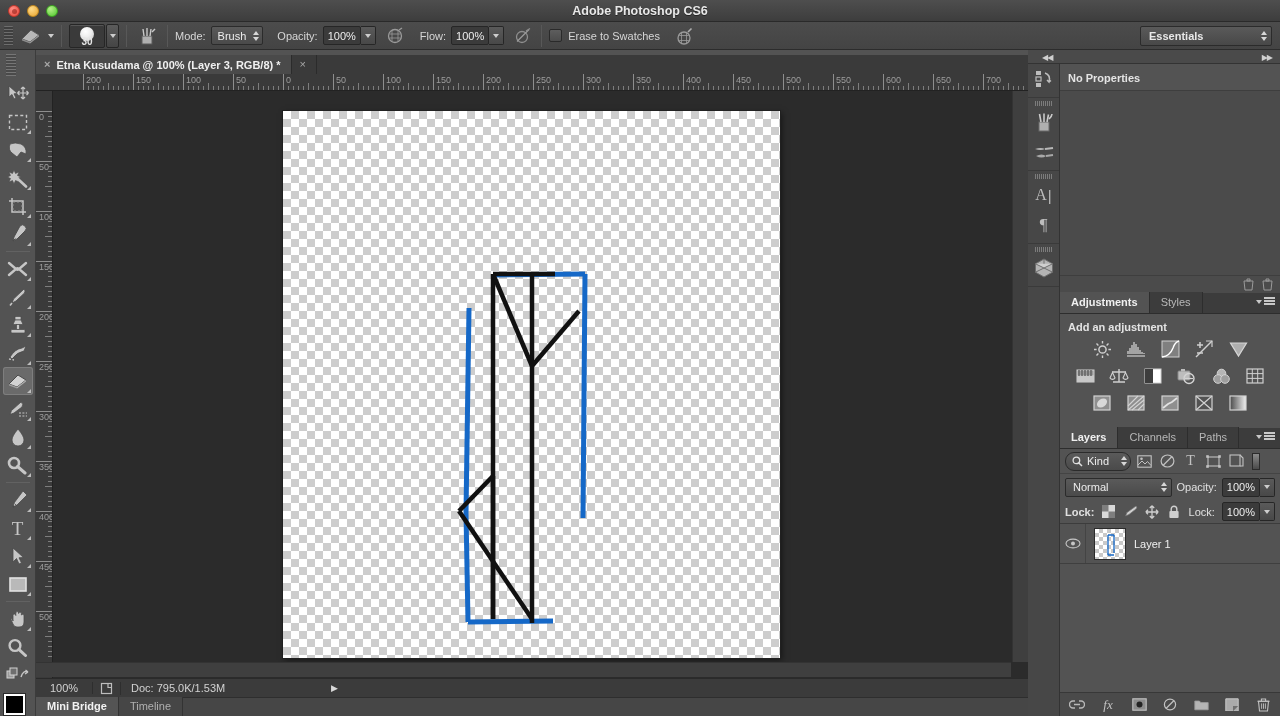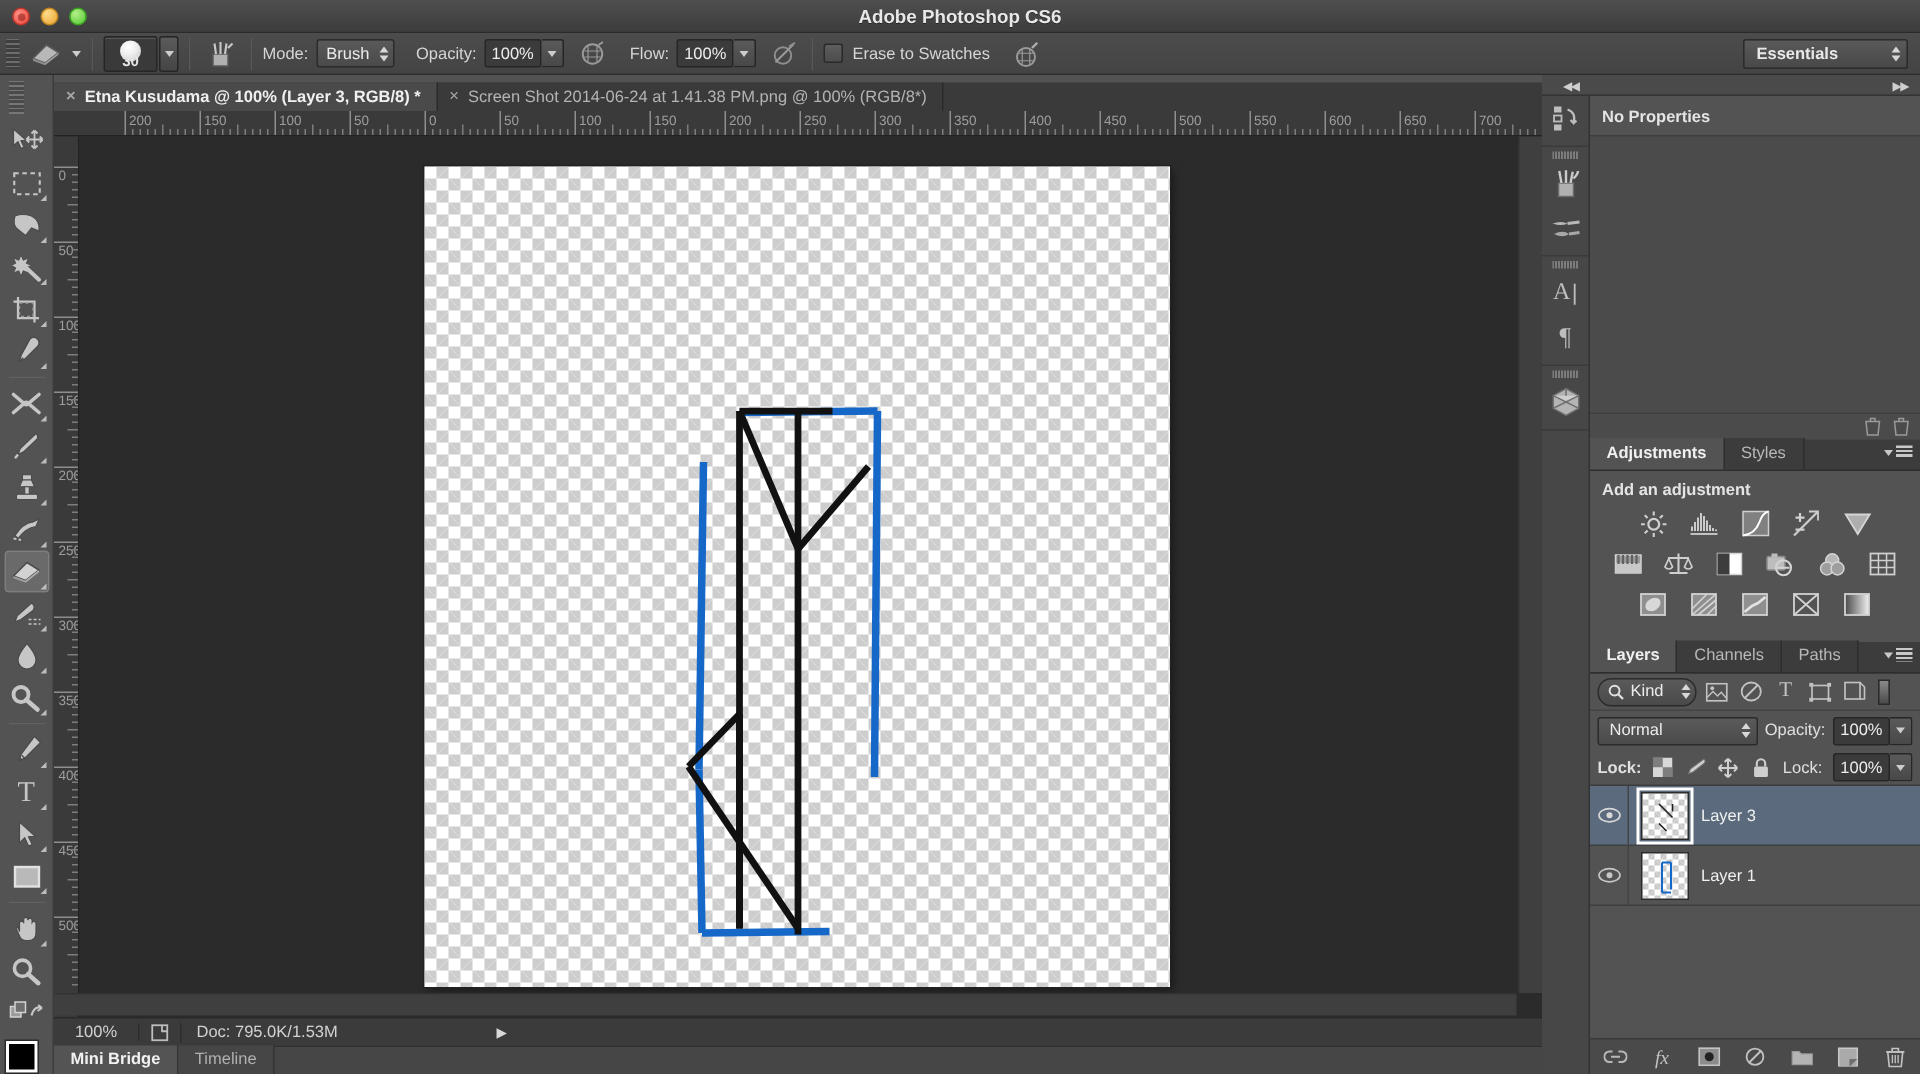--- a/index.html
+++ b/index.html
@@ -95,21 +95,21 @@
     border:1px solid #262626; border-left:none; border-radius:0 2px 2px 0;
     display:flex;align-items:center;justify-content:center;
   }
   .cbox {
     width:13px;height:13px; background:linear-gradient(180deg,#5d5d5d,#4c4c4c);
     border:1px solid #2a2a2a; border-radius:2px;
   }
   .airbrush { width:22px;height:22px;display:flex;align-items:center;justify-content:center; }
 
   .ws-select {
-    position:absolute; right:8px; top:4px; width:110px; height:20px;
+    position:absolute; right:8px; top:4px; width:132px; height:20px;
     background:linear-gradient(180deg,#5a5a5a,#484848);
     border:1px solid #2b2b2b; border-radius:2px;
     display:flex; align-items:center; justify-content:space-between;
     padding:0 4px 0 8px; font-size:11px; color:#e8e8e8; font-weight:bold;
   }
 
   
   .tabstrip {
     position:absolute; left:36px; top:55px; width:992px; height:19px;
     background:#3a3a3a; display:flex; align-items:flex-end;
@@ -395,21 +395,20 @@
     </div>
   </div>
 
   <div class="tabstrip">
     <div class="tab active">
       <span class="x">×</span>
       <span>Etna Kusudama @ 100% (Layer 3, RGB/8) *</span>
     </div>
     <div class="tab inactive">
       <span class="x">×</span>
-      <span>Screen Shot 2014-06-24 at 1.41.38 PM.png @ 100% (RGB/8*)</span>
     </div>
   </div>
 
   <div class="toolbar">
     <div class="tb-grip"></div>
 
     <div class="tool">
       <svg width="22" height="18" viewBox="0 0 22 18">
         <path d="M2 1 L2 12 L5 9.5 L7 14 L9 13 L7 8.8 L10.5 8.5 Z" fill="#c6c6c6" stroke="#4a4a4a" stroke-width=".8"></path>
         <path d="M16 2 v12 M10.5 8 h11 M16 2 l-2 2 M16 2 l2 2 M16 14 l-2-2 M16 14 l2-2 M10.5 8 l2-2 M10.5 8 l2 2 M21.5 8 l-2-2 M21.5 8 l-2 2" stroke="#c6c6c6" stroke-width="1.2" fill="none"></path>
@@ -1246,36 +1245,20 @@
       <span style="font-size:11px;color:#e0e0e0;margin-left:auto">Lock:</span>
       <div style="display:flex">
         <div class="ob-value" style="min-width:36px">100%</div>
         <div class="ob-drop">
             <div class="caret-sm" style="margin:0"></div>
           </div>
       </div>
     </div>
 
     <div>
-      <div class="layer-row sel">
-        <div class="eye-cell">
-          <svg width="16" height="11" viewBox="0 0 16 11">
-              <ellipse cx="8" cy="5.5" rx="7" ry="4.4" fill="none" stroke="#d8d8d8" stroke-width="1.1"></ellipse>
-              <circle cx="8" cy="5.5" r="2" fill="#d8d8d8"></circle>
-            </svg>
-        </div>
-        <div class="lthumb-cell">
-          <div class="lthumb selected">
-            <svg width="32" height="32" viewBox="0 0 32 32">
-              <path d="M11 7 L20 16 M20 7 L20 12 M11 20 L16 25" stroke="#222" stroke-width="1.1" fill="none"></path>
-            </svg>
-          </div>
-        </div>
-        <div class="lname">Layer 3</div>
-      </div>
       <div class="layer-row">
         <div class="eye-cell">
           <svg width="16" height="11" viewBox="0 0 16 11">
               <ellipse cx="8" cy="5.5" rx="7" ry="4.4" fill="none" stroke="#c6c6c6" stroke-width="1.1"></ellipse>
               <circle cx="8" cy="5.5" r="2" fill="#c6c6c6"></circle>
             </svg>
         </div>
         <div class="lthumb-cell">
           <div class="lthumb">
             <svg width="32" height="32" viewBox="0 0 32 32">

